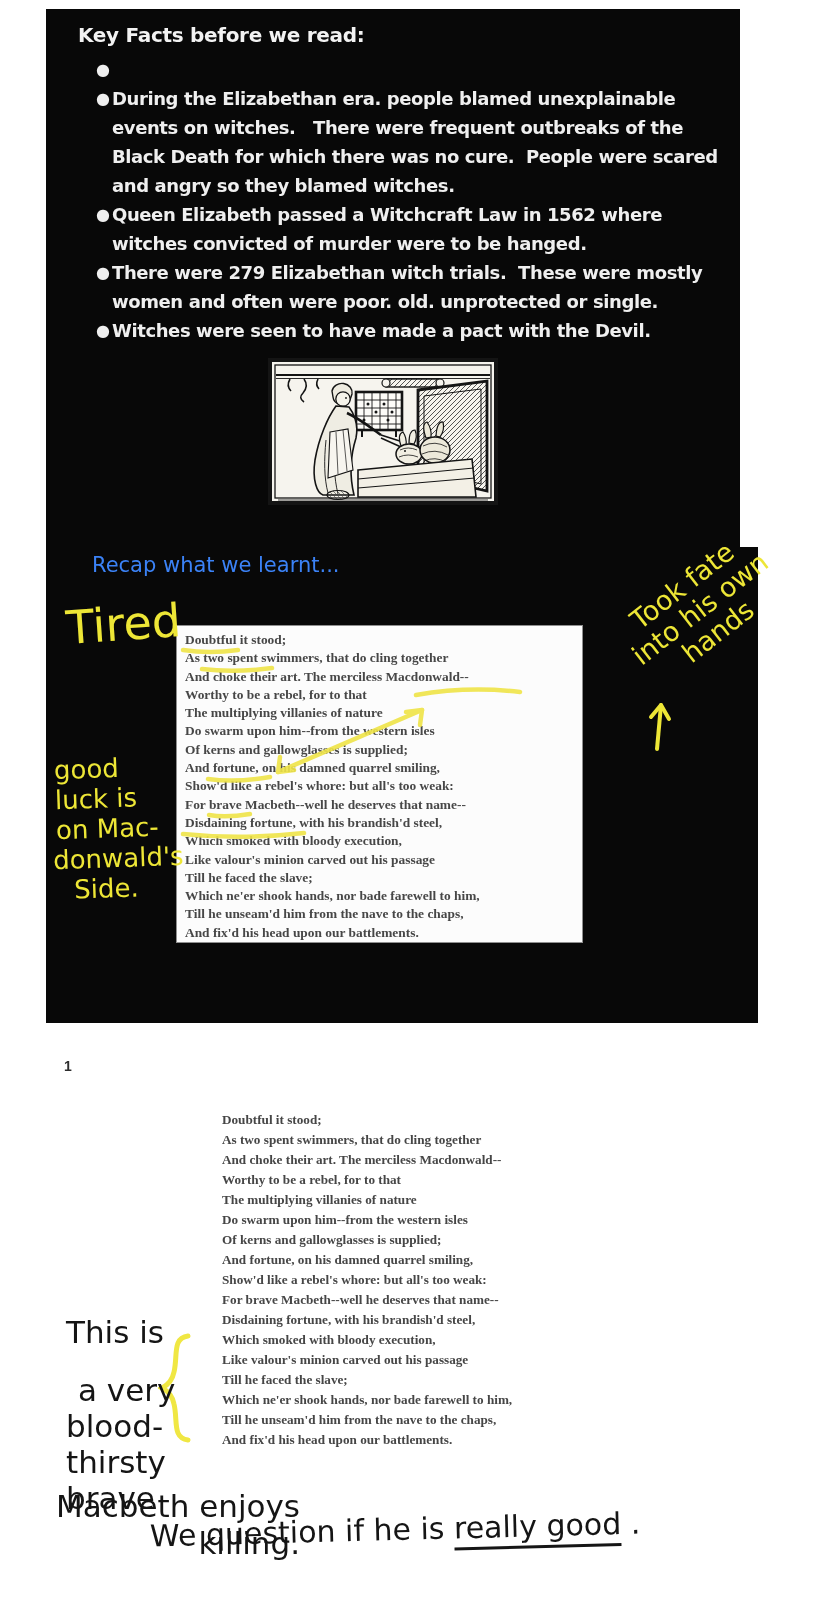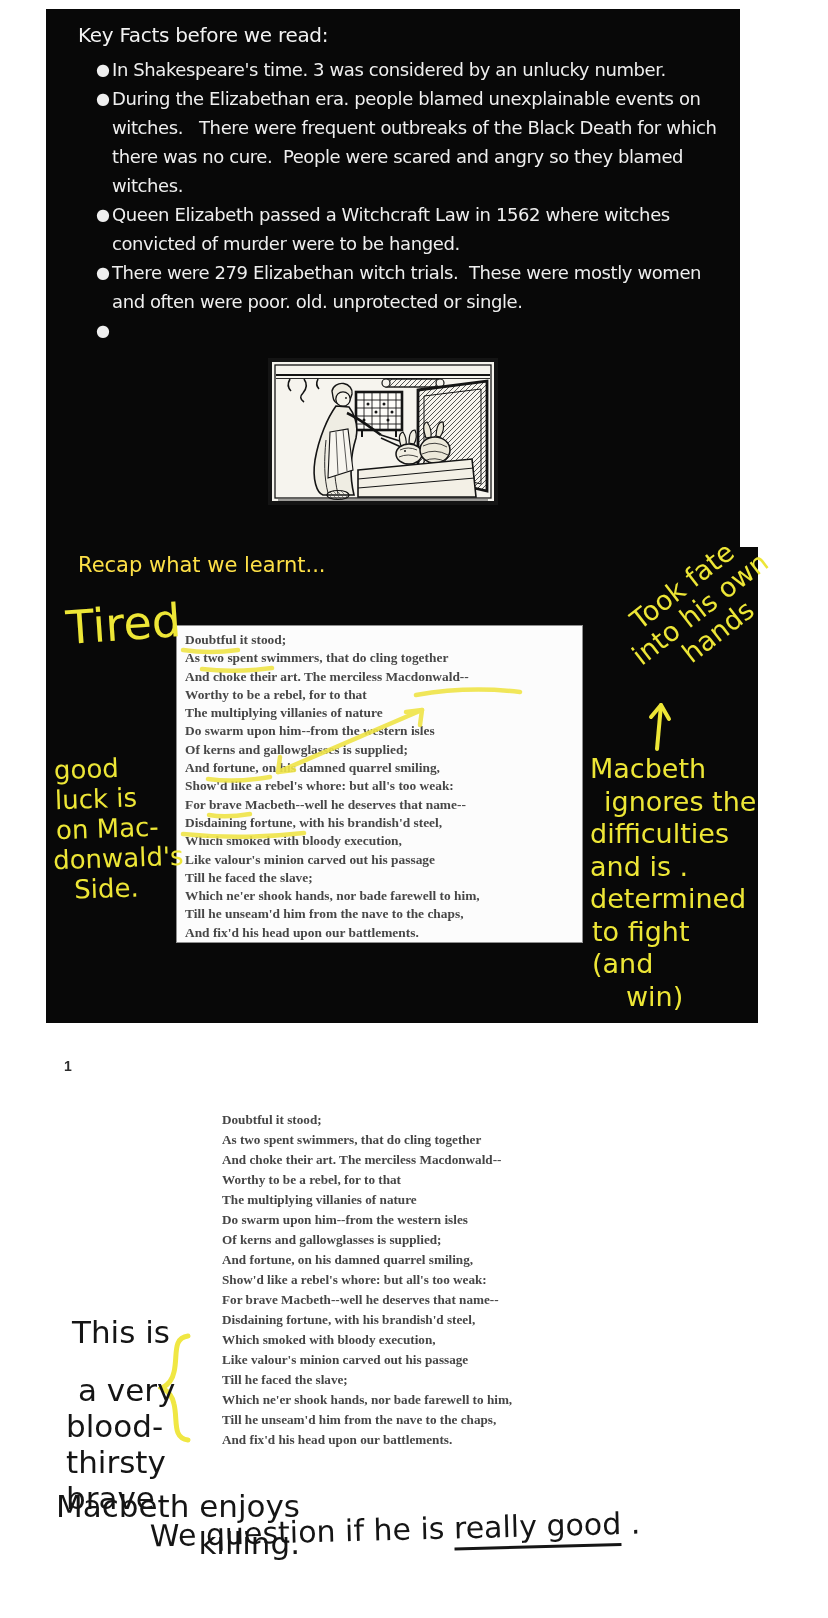--- a/index.html
+++ b/index.html
@@ -2,36 +2,36 @@
 <html><head>
 <meta charset="utf-8">
 <style>
   html,body{margin:0;padding:0;}
   body{
     width:828px;height:1618px;position:relative;background:#ffffff;
     font-family:"Liberation Sans", sans-serif;overflow:hidden;
   }
   .abs{position:absolute;}
   .slide{position:absolute;background:#080808;}
-  #slide1{left:46px;top:9px;width:694px;height:649px;}
+  #slide1{left:46px;top:9px;width:694px;height:649px;font-weight:bold;}
   #slide2{left:46px;top:547px;width:712px;height:476px;}
 
   
   .s1-title{position:absolute;left:32px;top:14px;color:#f2f2f2;font-size:20px;
     font-family:"DejaVu Sans",sans-serif;letter-spacing:-0.3px;}
   .s1-bullets{position:absolute;left:50px;top:46px;width:638px;margin:0;padding:0;
     list-style:none;color:#efefef;font-size:18px;line-height:29px;
     font-family:"DejaVu Sans",sans-serif;letter-spacing:-0.4px;}
   .s1-bullets li{display:flex;align-items:flex-start;}
   .s1-bullets .dot{width:16px;flex:0 0 16px;font-size:16px;line-height:29px;}
   .s1-bullets .btxt{white-space:pre-wrap;}
   .woodcut{position:absolute;left:222px;top:349px;width:230px;height:147px;}
 
   
-  .s2-title{position:absolute;left:32px;top:6px;color:#fde047;font-size:21px;
+  .s2-title{position:absolute;left:46px;top:6px;color:#3b82f6;font-size:21px;
     font-family:"DejaVu Sans",sans-serif;}
   .poembox{position:absolute;left:130px;top:78px;width:407px;height:318px;
     background:#fcfcfc;border:1px solid #8f8f8f;box-sizing:border-box;
     padding:5px 0 0 8px;}
   .pline{font-size:13.4px;line-height:18.3px;font-weight:bold;color:#474747;
     white-space:pre;font-family:Liberation Serif, serif;}
   .marks{position:absolute;left:130px;top:78px;width:407px;height:318px;pointer-events:none;}
   .hw{position:absolute;color:#ede636;font-family:"DejaVu Sans",sans-serif;}
   .tired{left:20px;top:50px;font-size:46px;transform:rotate(-4deg);}
   .goodluck{left:10px;top:206px;font-size:26px;line-height:30px;transform:rotate(-2deg);}
@@ -45,54 +45,54 @@
   .ignores div:nth-child(6){margin-left:2px;}
   .ignores div:nth-child(7){margin-left:36px;}
 
   
   .pagenum{position:absolute;left:64px;top:1058px;font-size:14px;font-weight:bold;color:#2d2d2d;}
   .bpoem{position:absolute;left:222px;top:1110px;}
   .bpoem .pline{font-size:13.2px;line-height:20px;color:#464646;}
   .brace{position:absolute;left:158px;top:1332px;width:38px;height:112px;}
   .blackhw{position:absolute;color:#151515;font-family:"DejaVu Sans",sans-serif;}
   .thisis{left:66px;top:1314px;font-size:31px;line-height:36px;}
-  .thisis div:nth-child(1){margin-left:6px;}
+  .thisis div:nth-child(1){}
   .thisis div:nth-child(2){margin-left:12px;margin-top:22px;}
   .menjoys{left:56px;top:1488px;font-size:31px;line-height:37px;}
   .menjoys div:nth-child(2){margin-left:18px;text-align:right;}
   .question{left:150px;top:1512px;font-size:30px;transform:rotate(-1.5deg);white-space:nowrap;}
   .question .und{border-bottom:3px solid #151515;padding-bottom:2px;}
 </style>
 </head>
 <body>
 
 <div class="abs" style="left:0;top:0;width:828px;height:1618px;">
 
   <section class="slide" id="slide1">
     <div class="s1-title">Key Facts before we read:</div>
 
     <ul class="s1-bullets">
         <li>
           <span class="dot">●</span>
-          <span class="btxt">In Shakespeare's time. 3 was considered by an unlucky number.</span>
         </li>
         <li>
           <span class="dot">●</span>
           <span class="btxt">During the Elizabethan era. people blamed unexplainable events on witches.   There were frequent outbreaks of the Black Death for which there was no cure.  People were scared and angry so they blamed witches.</span>
         </li>
         <li>
           <span class="dot">●</span>
           <span class="btxt">Queen Elizabeth passed a Witchcraft Law in 1562 where witches convicted of murder were to be hanged.</span>
         </li>
         <li>
           <span class="dot">●</span>
           <span class="btxt">There were 279 Elizabethan witch trials.  These were mostly women and often were poor. old. unprotected or single.</span>
         </li>
         <li>
           <span class="dot">●</span>
+          <span class="btxt">Witches were seen to have made a pact with the Devil.</span>
         </li>
       </ul>
 
     <div class="woodcut">
       <svg viewBox="0 0 230 147" width="230" height="147" xmlns="http://www.w3.org/2000/svg">
         <defs>
           <pattern id="dh" width="5" height="5" patternUnits="userSpaceOnUse">
             <path d="M0 5 L5 0" stroke="#2b2b2b" stroke-width="0.8"></path>
           </pattern>
           <pattern id="dh2" width="4" height="4" patternUnits="userSpaceOnUse">
@@ -201,29 +201,20 @@
         <div>hands</div>
       </div>
 
     <svg class="uparrow" viewBox="0 0 30 60" xmlns="http://www.w3.org/2000/svg">
       <g stroke="#ede636" stroke-width="4" fill="none" stroke-linecap="round">
         <path d="M15 56 L19 12"></path>
         <path d="M19 12 L9 24 M19 12 L27 26"></path>
       </g>
     </svg>
 
-    <div class="hw ignores">
-        <div>Macbeth</div>
-        <div>ignores the</div>
-        <div>difficulties</div>
-        <div>and is .</div>
-        <div>determined</div>
-        <div>to fight (and</div>
-        <div>win)</div>
-      </div>
   </section>
 
   <div class="pagenum">1</div>
 
   <div class="bpoem">
       <div class="pline">Doubtful it stood;</div>
       <div class="pline">As two spent swimmers, that do cling together</div>
       <div class="pline">And choke their art. The merciless Macdonwald--</div>
       <div class="pline">Worthy to be a rebel, for to that</div>
       <div class="pline">The multiplying villanies of nature</div>

